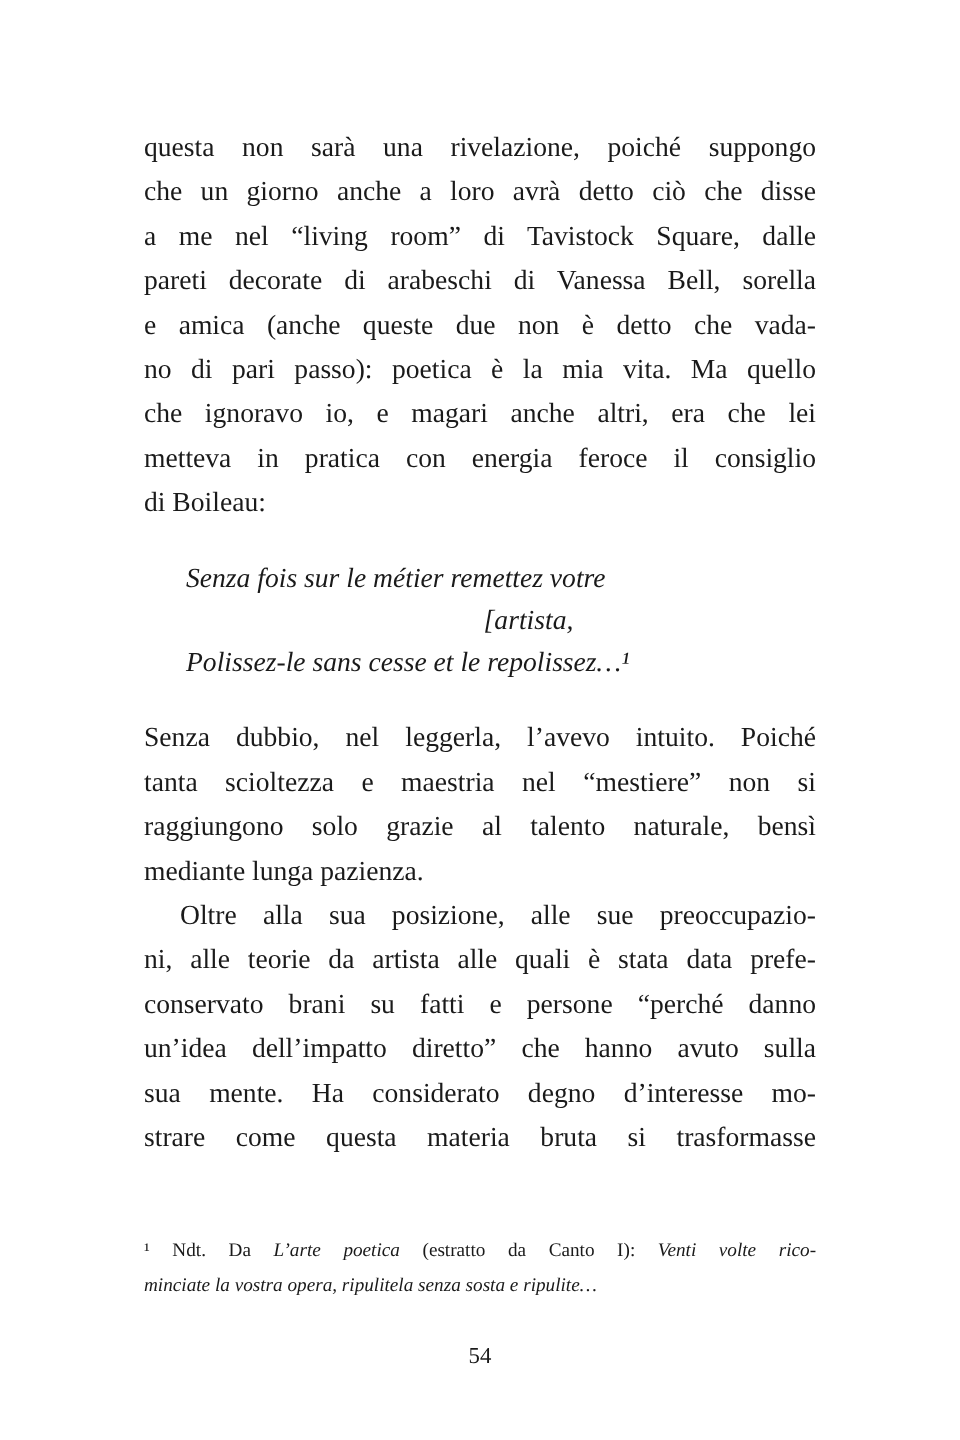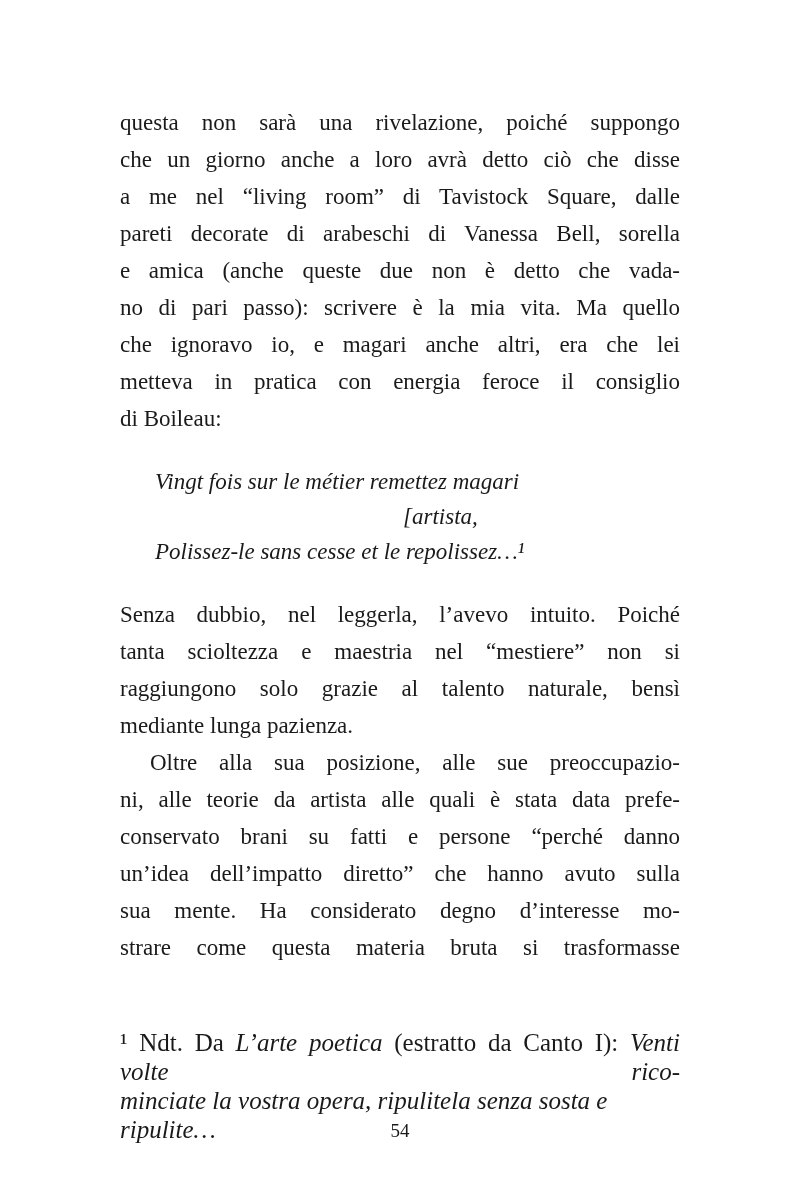--- a/index.html
+++ b/index.html
@@ -50,21 +50,21 @@
     text-align: left;
     text-align-last: left;
   }
   .footnote {
     position: absolute;
     left: 120px;
     top: 1028px;
     width: 560px;
   }
   .fn-line {
-    font-size: 25px;
+    font-size: 16px;
     line-height: 29px;
     text-align: left;
     text-align-last: left;
   }
   .fn-line.justify {
     text-align: justify;
     text-align-last: justify;
   }
   .italic {
     font-style: italic;
@@ -82,27 +82,27 @@
 <body>
 
 <div class="page" style="background: rgb(255, 255, 255); color: rgb(26, 26, 26);">
   <main class="text-block" id="body-container">
       <div class="para">
         <div class="line">questa non sarà una rivelazione, poiché suppongo</div>
         <div class="line">che un giorno anche a loro avrà detto ciò che disse</div>
         <div class="line">a me nel “living room” di Tavistock Square, dalle</div>
         <div class="line">pareti decorate di arabeschi di Vanessa Bell, sorella</div>
         <div class="line">e amica (anche queste due non è detto che vada-</div>
-        <div class="line">no di pari passo): scrivere è la mia vita. Ma quello</div>
+        <div class="line">no di pari passo): poetica è la mia vita. Ma quello</div>
         <div class="line">che ignoravo io, e magari anche altri, era che lei</div>
         <div class="line">metteva in pratica con energia feroce il consiglio</div>
         <div class="line no-justify">di Boileau:</div>
       </div>
       <div class="para verse">
-        <div class="line no-justify">Vingt fois sur le métier remettez magari</div>
+        <div class="line no-justify">Senza fois sur le métier remettez votre</div>
         <div class="line no-justify" style="padding-left: 248px;">[artista,</div>
         <div class="line no-justify">Polissez-le sans cesse et le repolissez…¹</div>
       </div>
       <div class="para">
         <div class="line">Senza dubbio, nel leggerla, l’avevo intuito. Poiché</div>
         <div class="line">tanta scioltezza e maestria nel “mestiere” non si</div>
         <div class="line">raggiungono solo grazie al talento naturale, bensì</div>
         <div class="line no-justify">mediante lunga pazienza.</div>
       </div>
       <div class="para">

